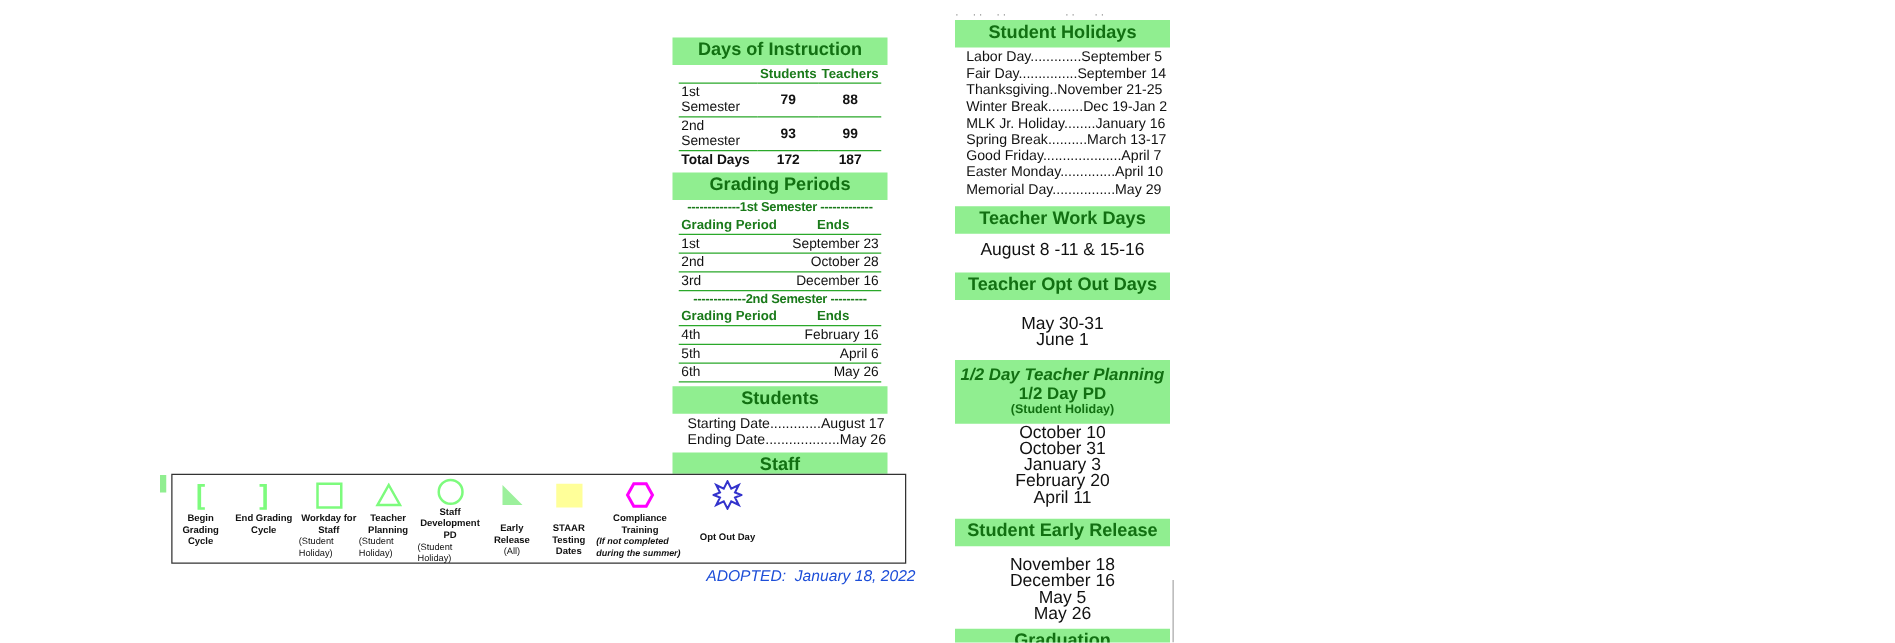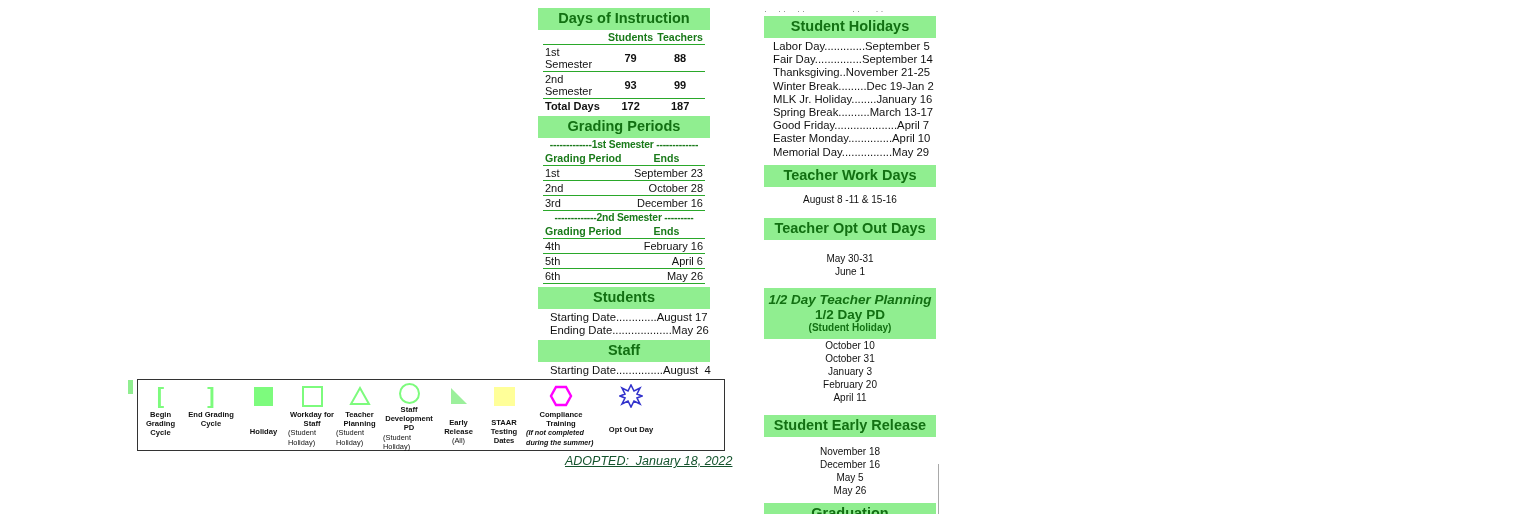--- a/index.html
+++ b/index.html
@@ -19,33 +19,33 @@
     background:#90ee90;
     color:#127012;
     font-weight:bold;
     text-align:center;
     font-size:14.5px;
     line-height:19px;
     padding:1px 0 2px 0;
   }
   .plain{
     text-align:center;
-    font-size:10px;
+    font-size:14px;
     line-height:13px;
     color:#111;
   }
   .dotline{
     font-size:11.3px;
     line-height:13.2px;
     color:#111;
     white-space:pre;
   }
 
   
-  #mid{left:538px;top:8px;width:172px;}
+  #mid{left:538px;top:30px;width:172px;}
 
   table.grid{
     border-collapse:collapse;
     width:162px;
     margin:0 auto;
     font-size:11px;
   }
   table.grid td{padding:1px 2px;}
   .rule{border-bottom:1.3px solid #2aa82a;}
   .hd{color:#1a7a1a;font-weight:bold;text-align:center;font-size:10.6px;}
@@ -86,21 +86,21 @@
   .lgsub{font-size:7.4px;font-weight:normal;line-height:9.2px;}
   .lgital{font-size:7.2px;font-style:italic;font-weight:bold;line-height:9.2px;}
 
   .leftbar{
     position:absolute;left:128px;top:380px;width:5px;height:14px;
     background:#90ee90;
   }
 
   .adopted{
     position:absolute;left:565px;top:454px;
-    font-size:12.5px;font-style:italic;color:#14532d;white-space:pre;text-decoration:underline;
+    font-size:12.5px;font-style:italic;color:#1d4ed8;white-space:pre;
   }
   .vline{
     position:absolute;left:938px;top:464px;width:1px;height:50px;
     background:#a9a9a9;
   }
 </style>
 </head>
 <body>
 
 <div class="panel" id="mid">
@@ -251,26 +251,20 @@
       <div class="lgtxt">Begin Grading Cycle</div>
     </div>
 
     <div class="lgcell" style="width:56px;">
       <div class="lgsym">
         <span style="color:#7dfb7d;font-size:22px;font-weight:bold;line-height:22px;">]</span>
       </div>
       <div class="lgtxt">End Grading Cycle</div>
     </div>
 
-    <div class="lgcell" style="width:49px;">
-      <div class="lgsym">
-        <div style="width:19px;height:19px;background:#7dfb7d;"></div>
-      </div>
-      <div class="lgtxt" style="margin-top:18px;">Holiday</div>
-    </div>
 
     <div class="lgcell" style="width:48px;">
       <div class="lgsym">
         <div style="width:17px;height:17px;border:2.3px solid #7dfb7d;"></div>
       </div>
       <div class="lgtxt">Workday for Staff</div>
       <div class="lgsub">(Student Holiday)</div>
     </div>
 
     <div class="lgcell" style="width:47px;">

